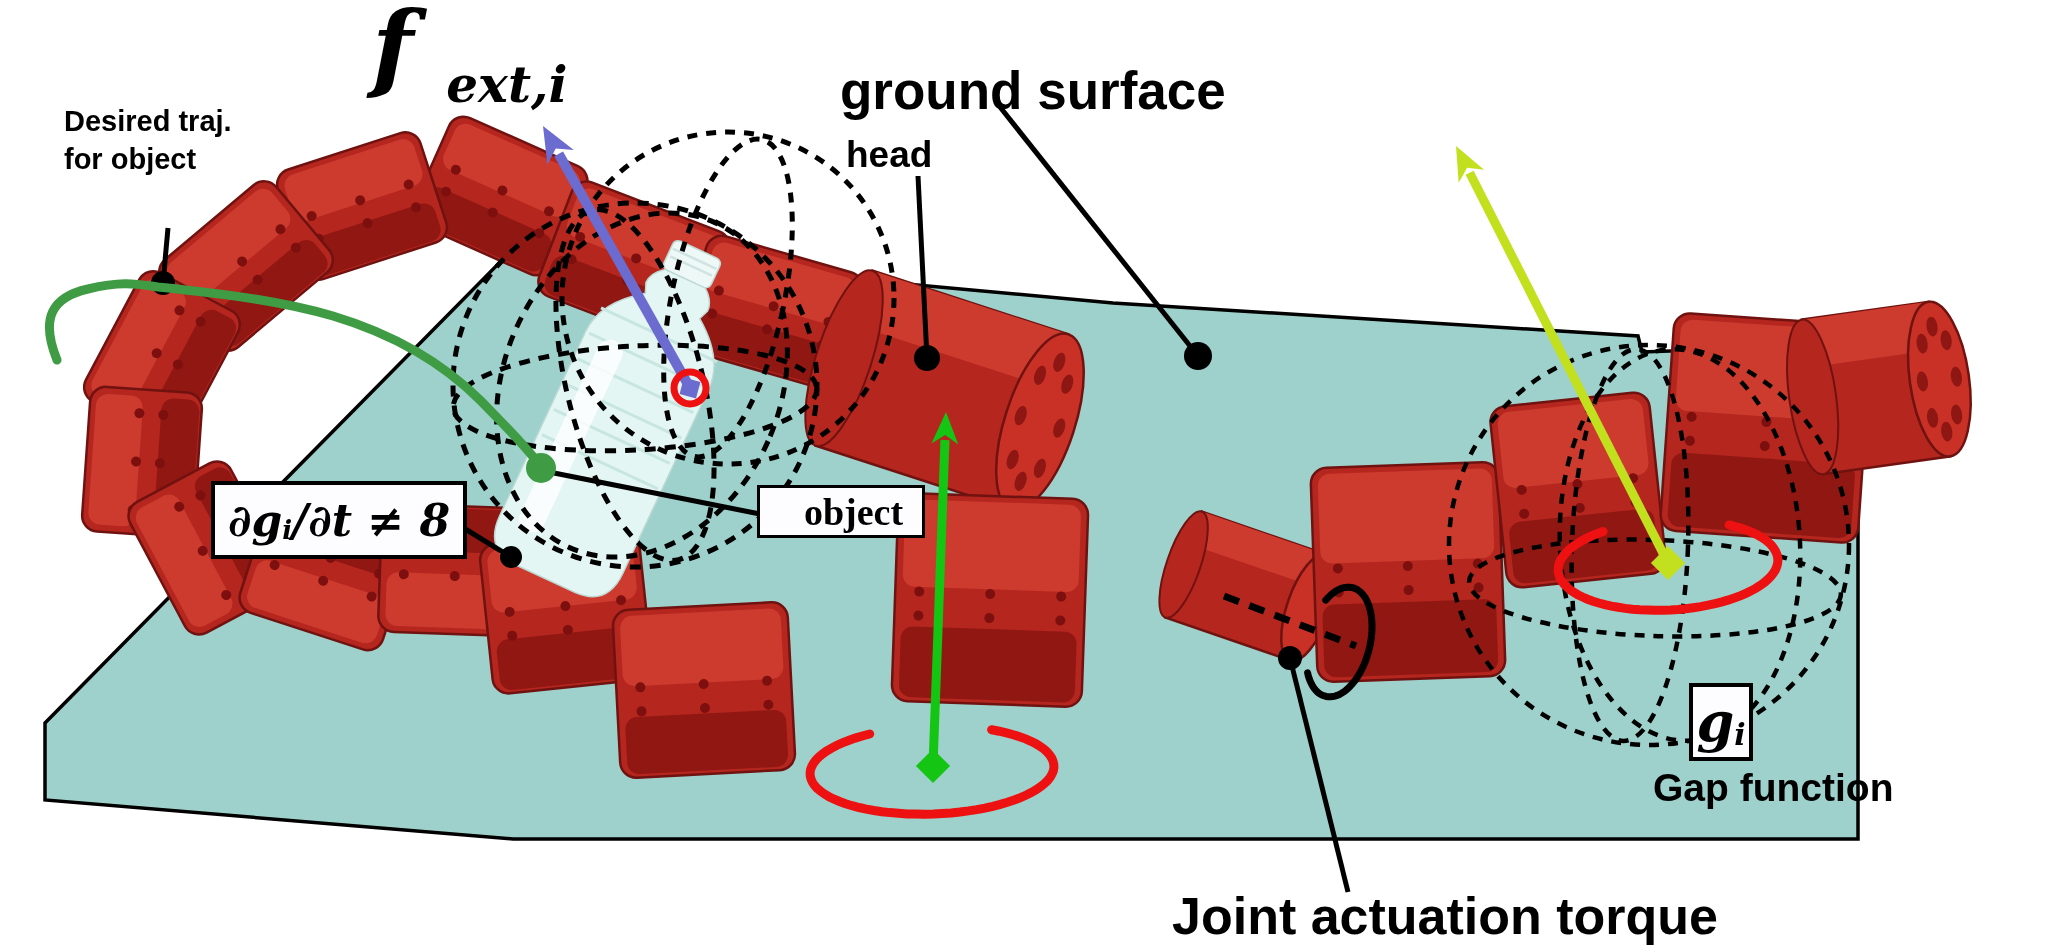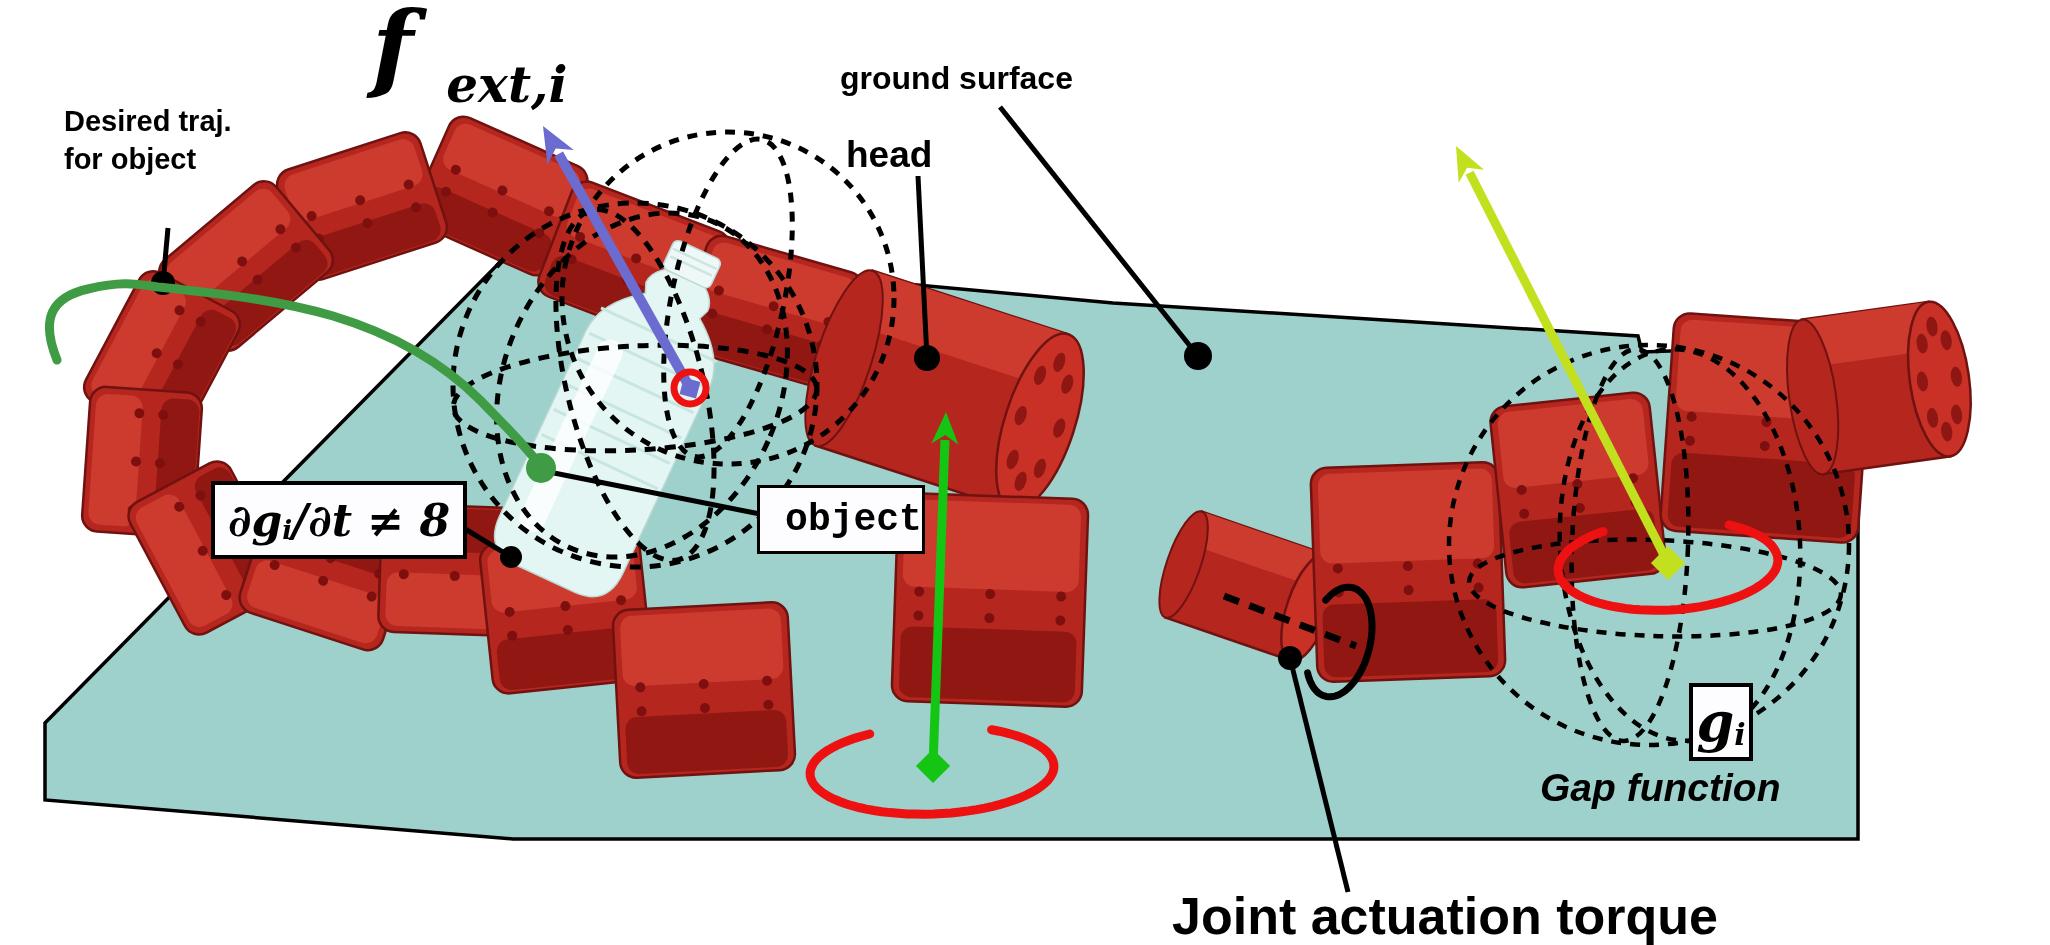--- a/index.html
+++ b/index.html
@@ -2,35 +2,35 @@
 <html><head>
 <meta charset="utf-8">
 <style>
   html,body{margin:0;padding:0;background:#fff;}
   body{width:2050px;height:945px;position:relative;overflow:hidden;
        font-family:"Liberation Sans", sans-serif;}
   #stage{position:absolute;left:0;top:0;width:2050px;height:945px;}
   svg#fig{position:absolute;left:0;top:0;}
   .lbl{position:absolute;color:#000;font-weight:bold;white-space:nowrap;}
   .lbl-desired{left:64px;top:102px;font-size:29px;line-height:1.32;}
-  .lbl-ground{left:840px;top:60px;font-size:32px;}
+  .lbl-ground{left:840px;top:60px;font-size:53px;}
   .lbl-head{left:846px;top:126px;font-size:37px;margin-top:8px;}
-  .lbl-gapfn{left:1540px;top:766px;font-size:39px;font-style:italic;}
+  .lbl-gapfn{left:1653px;top:766px;font-size:39px;}
   .lbl-torque{left:1172px;top:886px;font-size:52px;}
   .mathlbl{position:absolute;color:#000;font-family:"DejaVu Serif", serif;
            font-style:italic;font-weight:bold;}
   .lbl-fext{left:372px;top:-10px;font-size:96px;}
   .lbl-fext sub{font-size:50px;vertical-align:baseline;position:relative;top:22px;left:2px;margin-left:31px;}
   .mbox{position:absolute;background:#fdfdff;border:4px solid #000;color:#000;
         display:flex;align-items:center;justify-content:center;box-sizing:border-box;}
   .box-gapdt{left:211px;top:481px;width:256px;height:78px;
              font-family:"DejaVu Serif", serif;font-style:italic;font-weight:bold;font-size:44px;}
   .box-gapdt sub{font-size:26px;position:relative;top:10px;}
-  .box-object{left:757px;top:485px;width:168px;height:69px;border-width:3px;
-              font-family:Liberation Mono, monospace;font-weight:bold;font-size:38px;padding-left:25px;}
+  .box-object{left:757px;top:485px;width:168px;height:53px;border-width:3px;
+              font-family:Liberation Serif, serif;font-weight:bold;font-size:38px;padding-left:25px;}
   .box-gi{left:1689px;top:683px;width:64px;height:78px;
           font-family:"DejaVu Serif", serif;font-style:italic;font-weight:bold;font-size:54px;}
   .box-gi sub{font-size:30px;position:relative;top:12px;}
 </style>
 </head>
 <body>
 
 <div id="stage">
   <svg id="fig" width="2050" height="945" viewBox="0 0 2050 945">
       <polygon points="514,248 1113,303 1638,336 1642,352 1728,349 1732,357 1858,358 1858,839 513,839 45,800 45,723" fill="#9ed1cb" stroke="#000000" stroke-width="3.5"></polygon>

